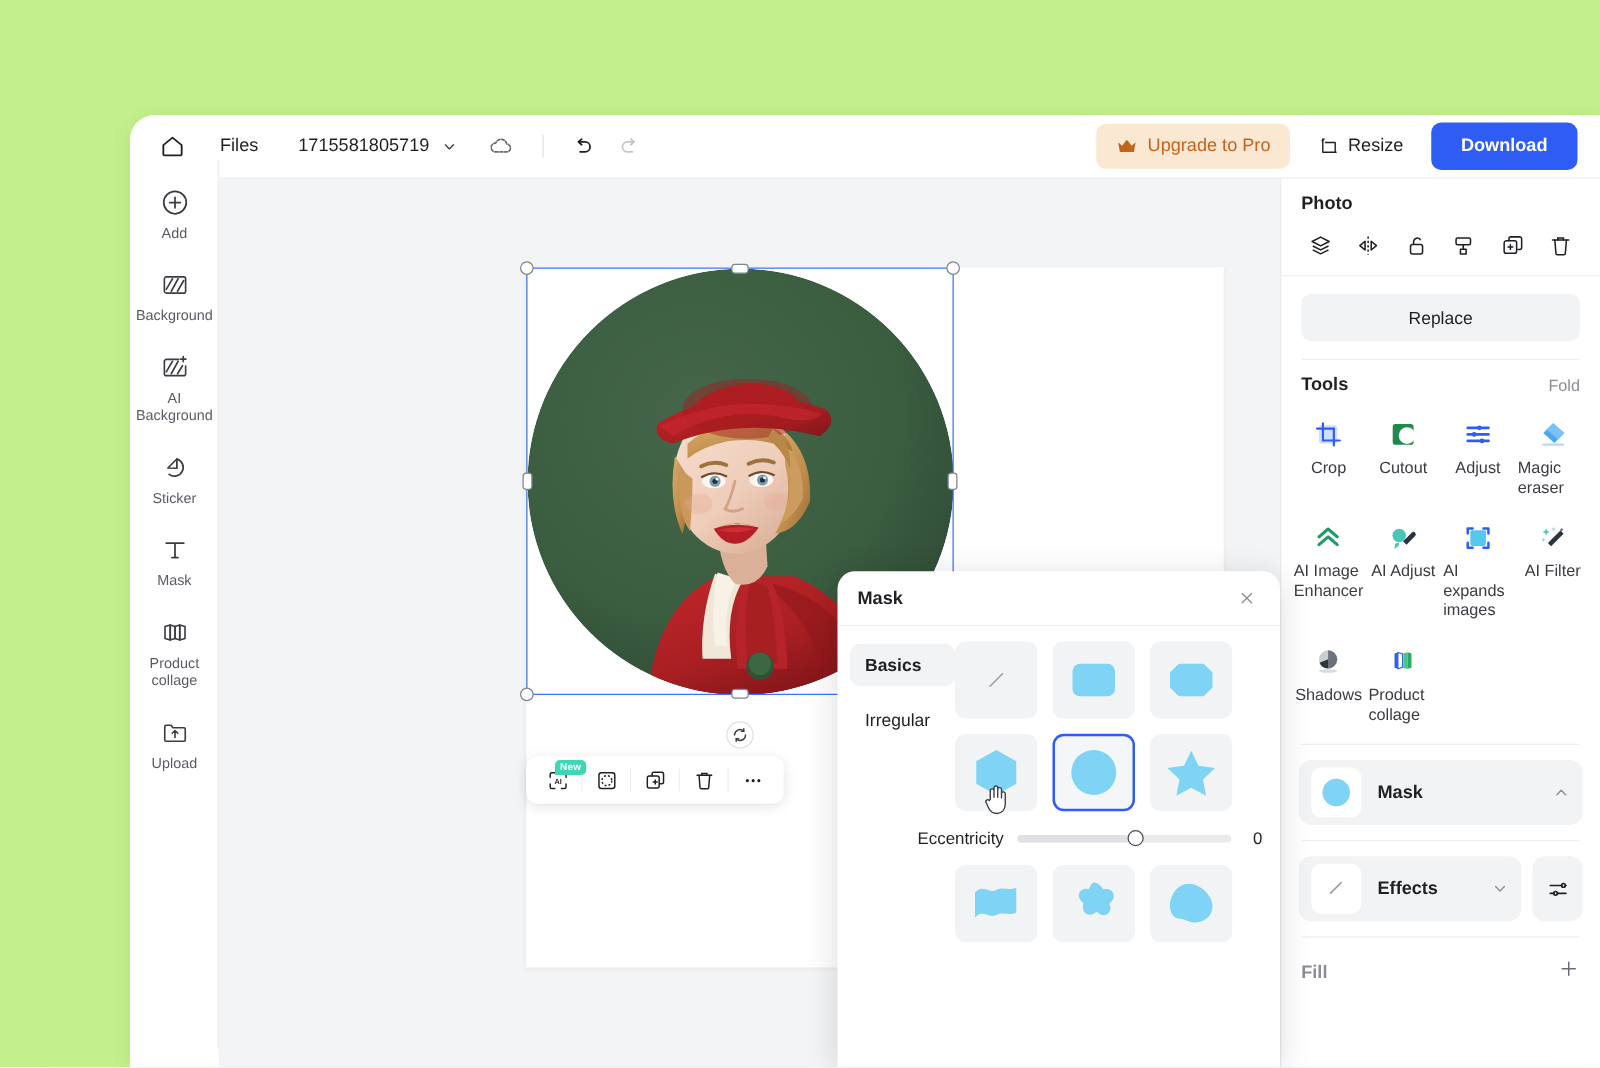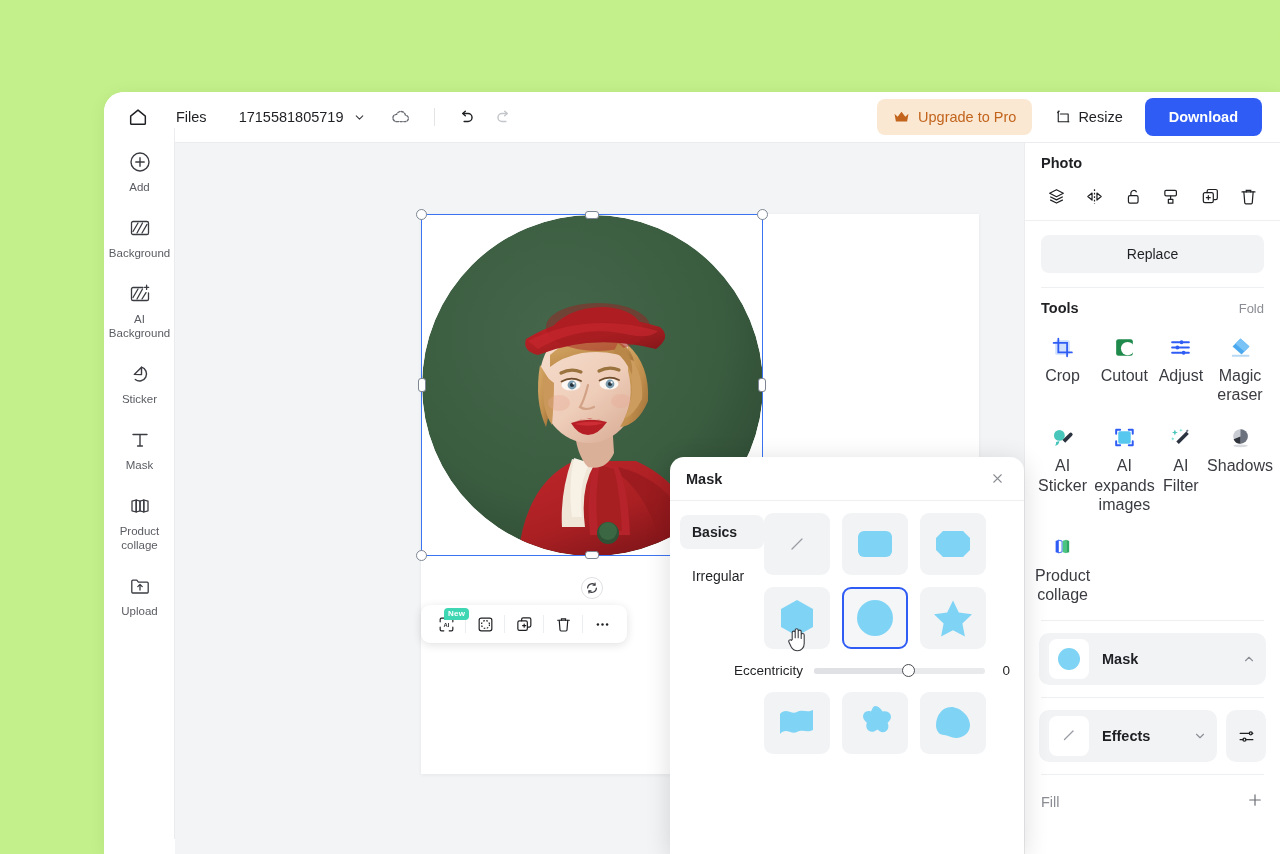--- a/index.html
+++ b/index.html
@@ -184,21 +184,21 @@
     padding: 12px 16px 6px;
   }
   #toolshdr .t { font-size:14.5px; font-weight:700; color:#1f2023;}
   #toolshdr .f { font-size:13px; color:#8b8d94; cursor:pointer;}
   #toolgrid {
     display:grid; grid-template-columns: repeat(4, 1fr);
     padding: 6px 8px 2px; row-gap: 8px;
   }
   .tool { display:flex;flex-direction:column;align-items:center;gap:6px; padding: 6px 2px; cursor:pointer;}
   .tool .ti { width:26px;height:26px;display:flex;align-items:center;justify-content:center;}
-  .tool .tl { font-size:16px;color:#3a3c42;text-align:center;line-height:1.2;}
+  .tool .tl { font-size:13px;color:#3a3c42;line-height:1.2;}
 
   .rp-row {
     margin: 0 14px; display:flex; align-items:center; gap:9px;
   }
   .rp-card {
     flex:1 1 auto; height:52px; background:#f2f3f5; border-radius:10px;
     display:flex;align-items:center; padding: 0 10px; gap:13px; cursor:pointer;
   }
   .rp-thumb {
     width:40px;height:40px;background:#fff;border-radius:8px;
@@ -207,21 +207,21 @@
   .rp-name { font-size:14.5px; font-weight:700; color:#1f2023; flex:1 1 auto;}
   .rp-chev { color:#8b8d94; display:flex;align-items:center;}
   .rp-side {
     width:40px;height:52px;background:#f2f3f5;border-radius:10px;
     display:flex;align-items:center;justify-content:center;cursor:pointer;
   }
   #fillrow {
     margin: 0 16px; padding-top: 16px;
     display:flex;align-items:center;justify-content:space-between;
   }
-  #fillrow .fl { font-size:14.5px; color:#8b8d94; font-weight:400;}
+  #fillrow .fl { font-size:14.5px; color:#8b8d94; font-weight:700;}
   #fillrow .fp { cursor:pointer; color:#6b6d74;}
 
   
   #mask {
     position:absolute; left: 670px; top: 457px;
     width: 354px; height: 397px;
     background:#fff; border-radius: 14px 14px 0 0;
     box-shadow: 0 4px 26px rgba(0,0,0,.14);
     overflow:hidden;
   }
@@ -661,30 +661,39 @@
           <span class="ti">
             <svg width="25" height="25" viewBox="0 0 24 24">
               <path d="M12 3.4 20.6 11 13 18.6 4.4 11z" fill="#4aa8ef"></path>
               <path d="M12 3.4 20.6 11 15.6 15.8 7 8.2z" fill="#79c3f7"></path>
               <rect x="3.6" y="19" width="17" height="1.8" rx=".9" fill="#b9d9f2"></rect>
             </svg>
           </span>
           <span class="tl">Magic eraser</span>
         </div>
 
+        <div class="tool">
+          <span class="ti">
+            <svg width="25" height="25" viewBox="0 0 24 24" fill="none" stroke="#1f9a6b" stroke-width="2.4" stroke-linecap="round" stroke-linejoin="round">
+              <path d="M5 11 12 5l7 6"></path>
+                <path d="M5 17l7-6 7 6"></path>
+            </svg>
+          </span>
+          <span class="tl">AI Image Enhancer</span>
+        </div>
 
         <div class="tool">
           <span class="ti">
             <svg width="25" height="25" viewBox="0 0 24 24">
               <circle cx="9" cy="10" r="5.2" fill="#49c6bb"></circle>
               <path d="M12 14.4 18.6 7.8a1.8 1.8 0 0 1 2.6 2.6L14.6 17z" fill="#2b3340"></path>
               <path d="M9 15.4c0 2.6-1.6 4.4-4.2 4.6 1.2-1.2 1-2.6 1-3.6z" fill="#49c6bb"></path>
             </svg>
           </span>
-          <span class="tl">AI Sticker</span>
+          <span class="tl">AI Adjust</span>
         </div>
 
         <div class="tool">
           <span class="ti">
             <svg width="25" height="25" viewBox="0 0 24 24" fill="none">
               <rect x="6" y="6" width="12" height="12" rx="1.6" fill="#56c8f0"></rect>
               <path d="M4 8.4V4.6h3.8M19.9 8.4V4.6h-3.8M4 15.6v3.8h3.8M19.9 15.6v3.8h-3.8" stroke="#2f5cf4" stroke-width="1.9" stroke-linecap="round" stroke-linejoin="round"></path>
             </svg>
           </span>
           <span class="tl">AI expands images</span>

